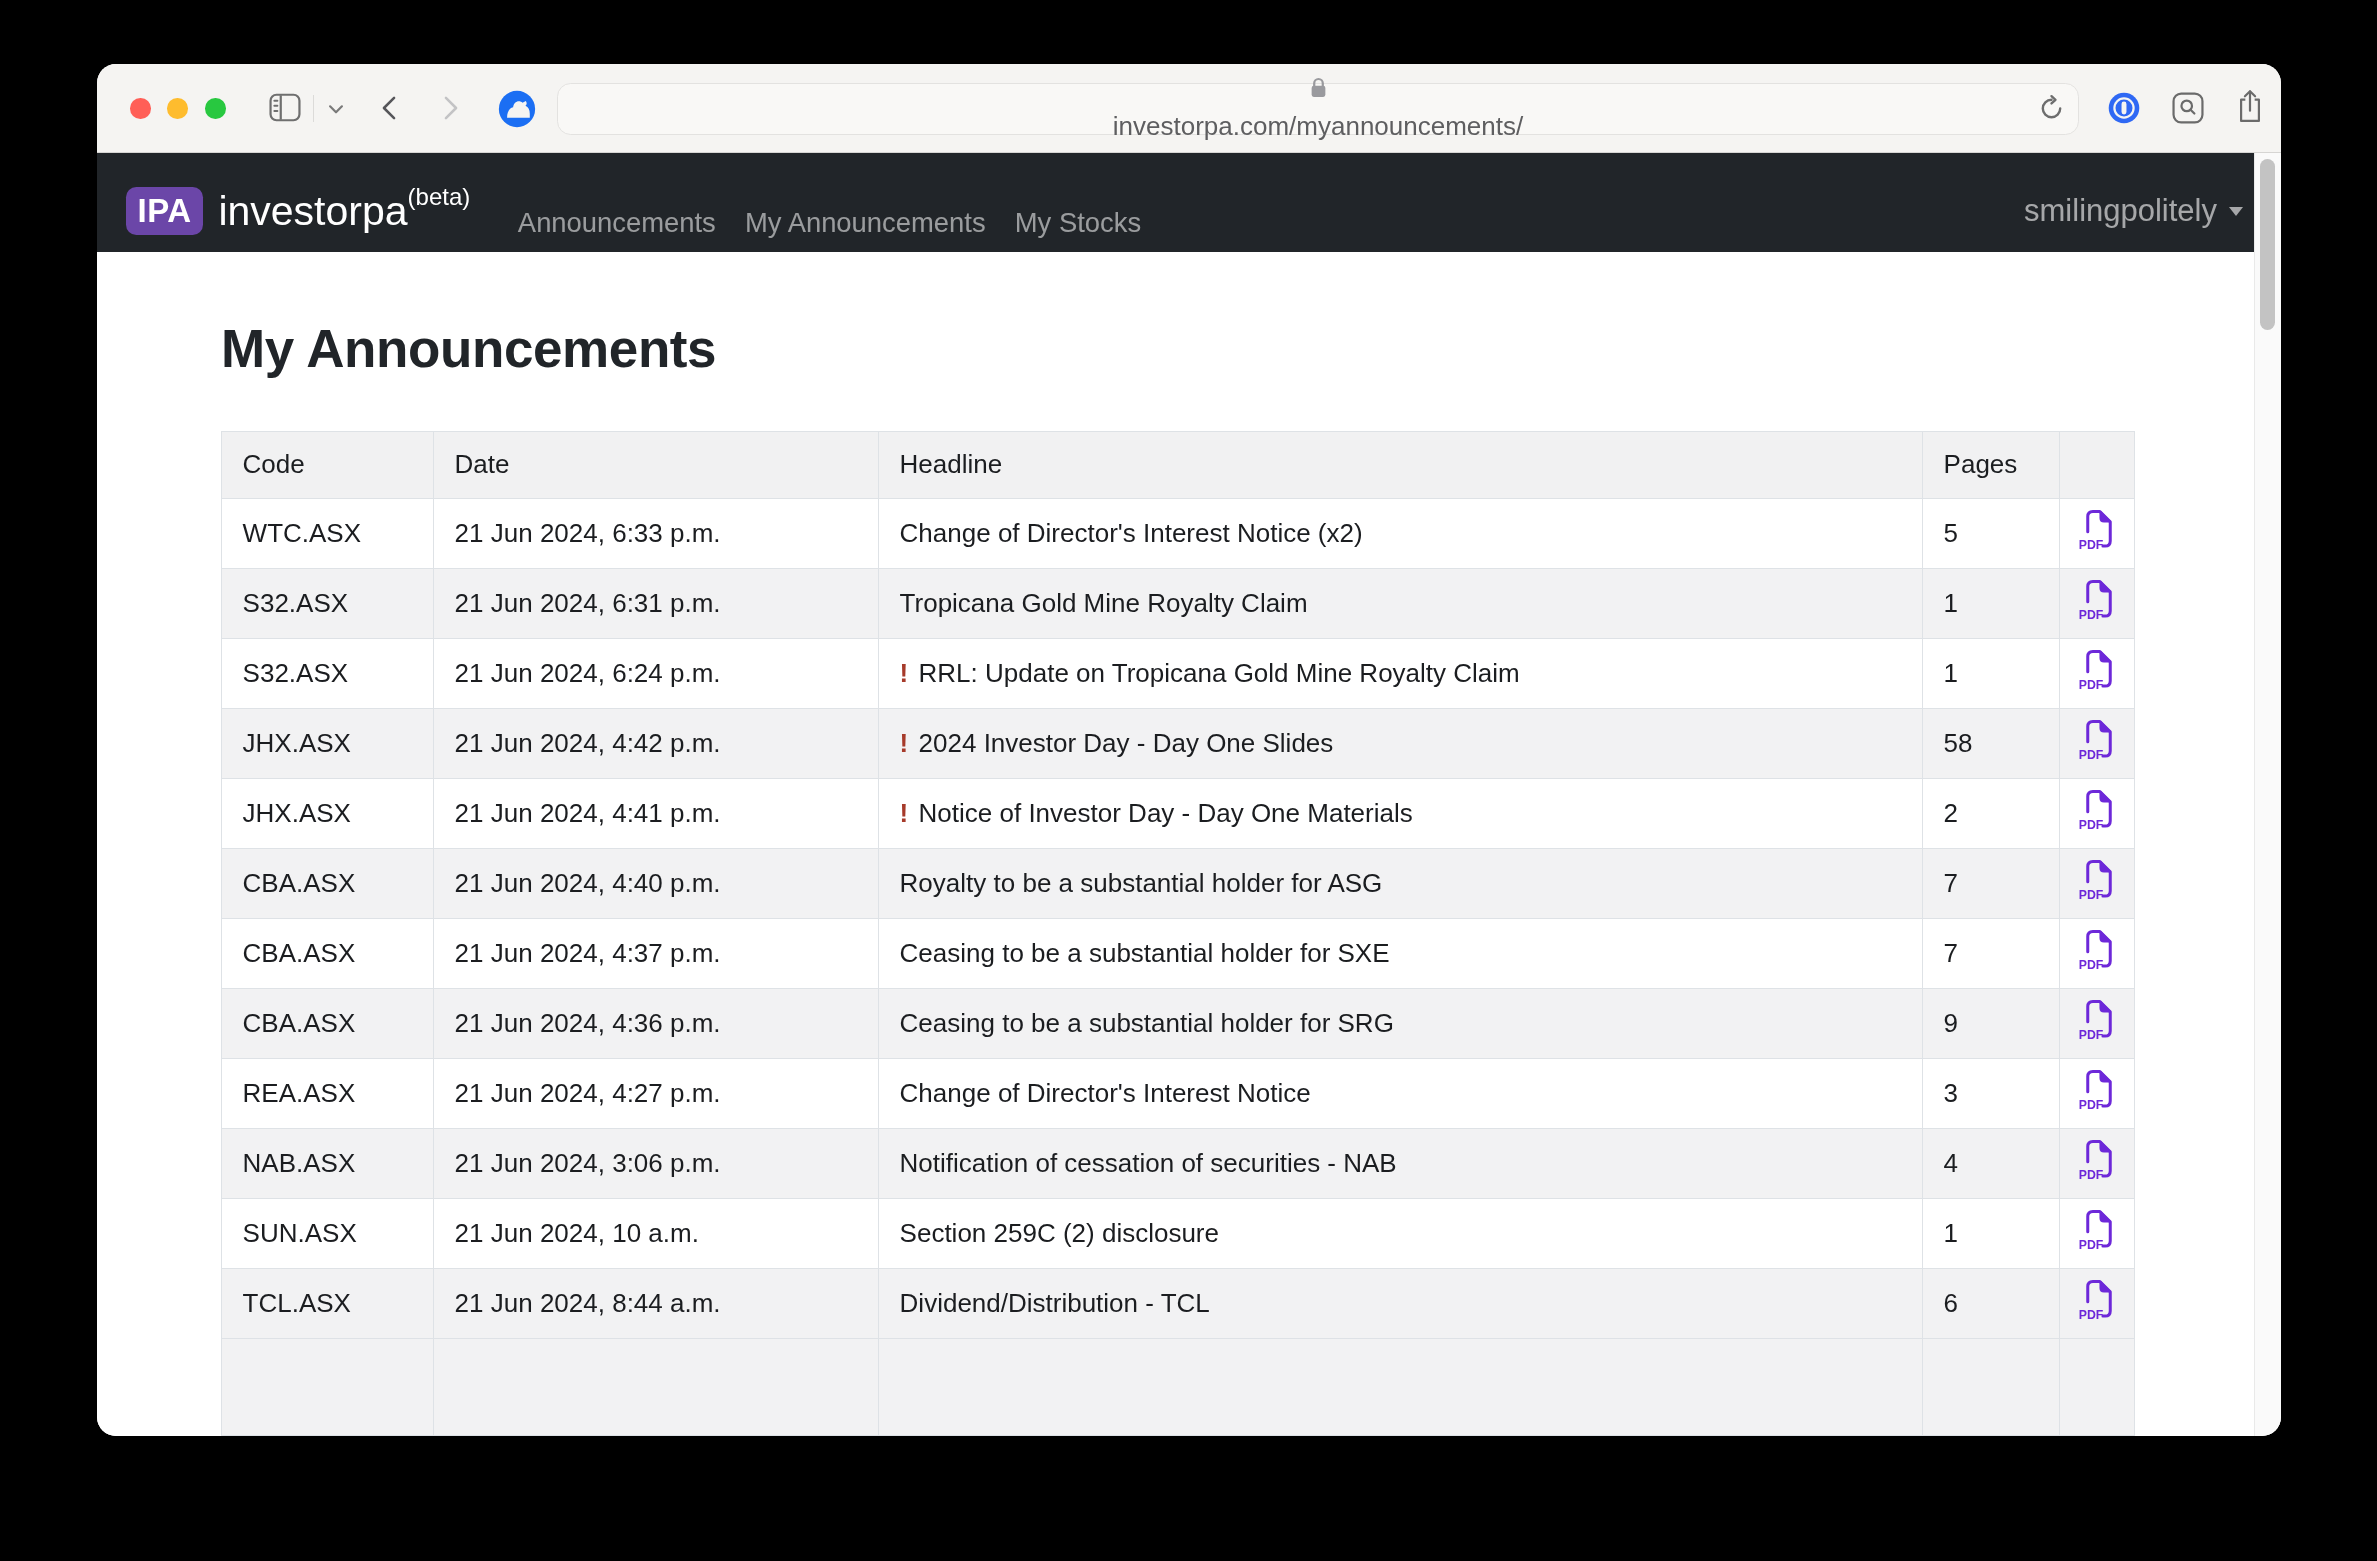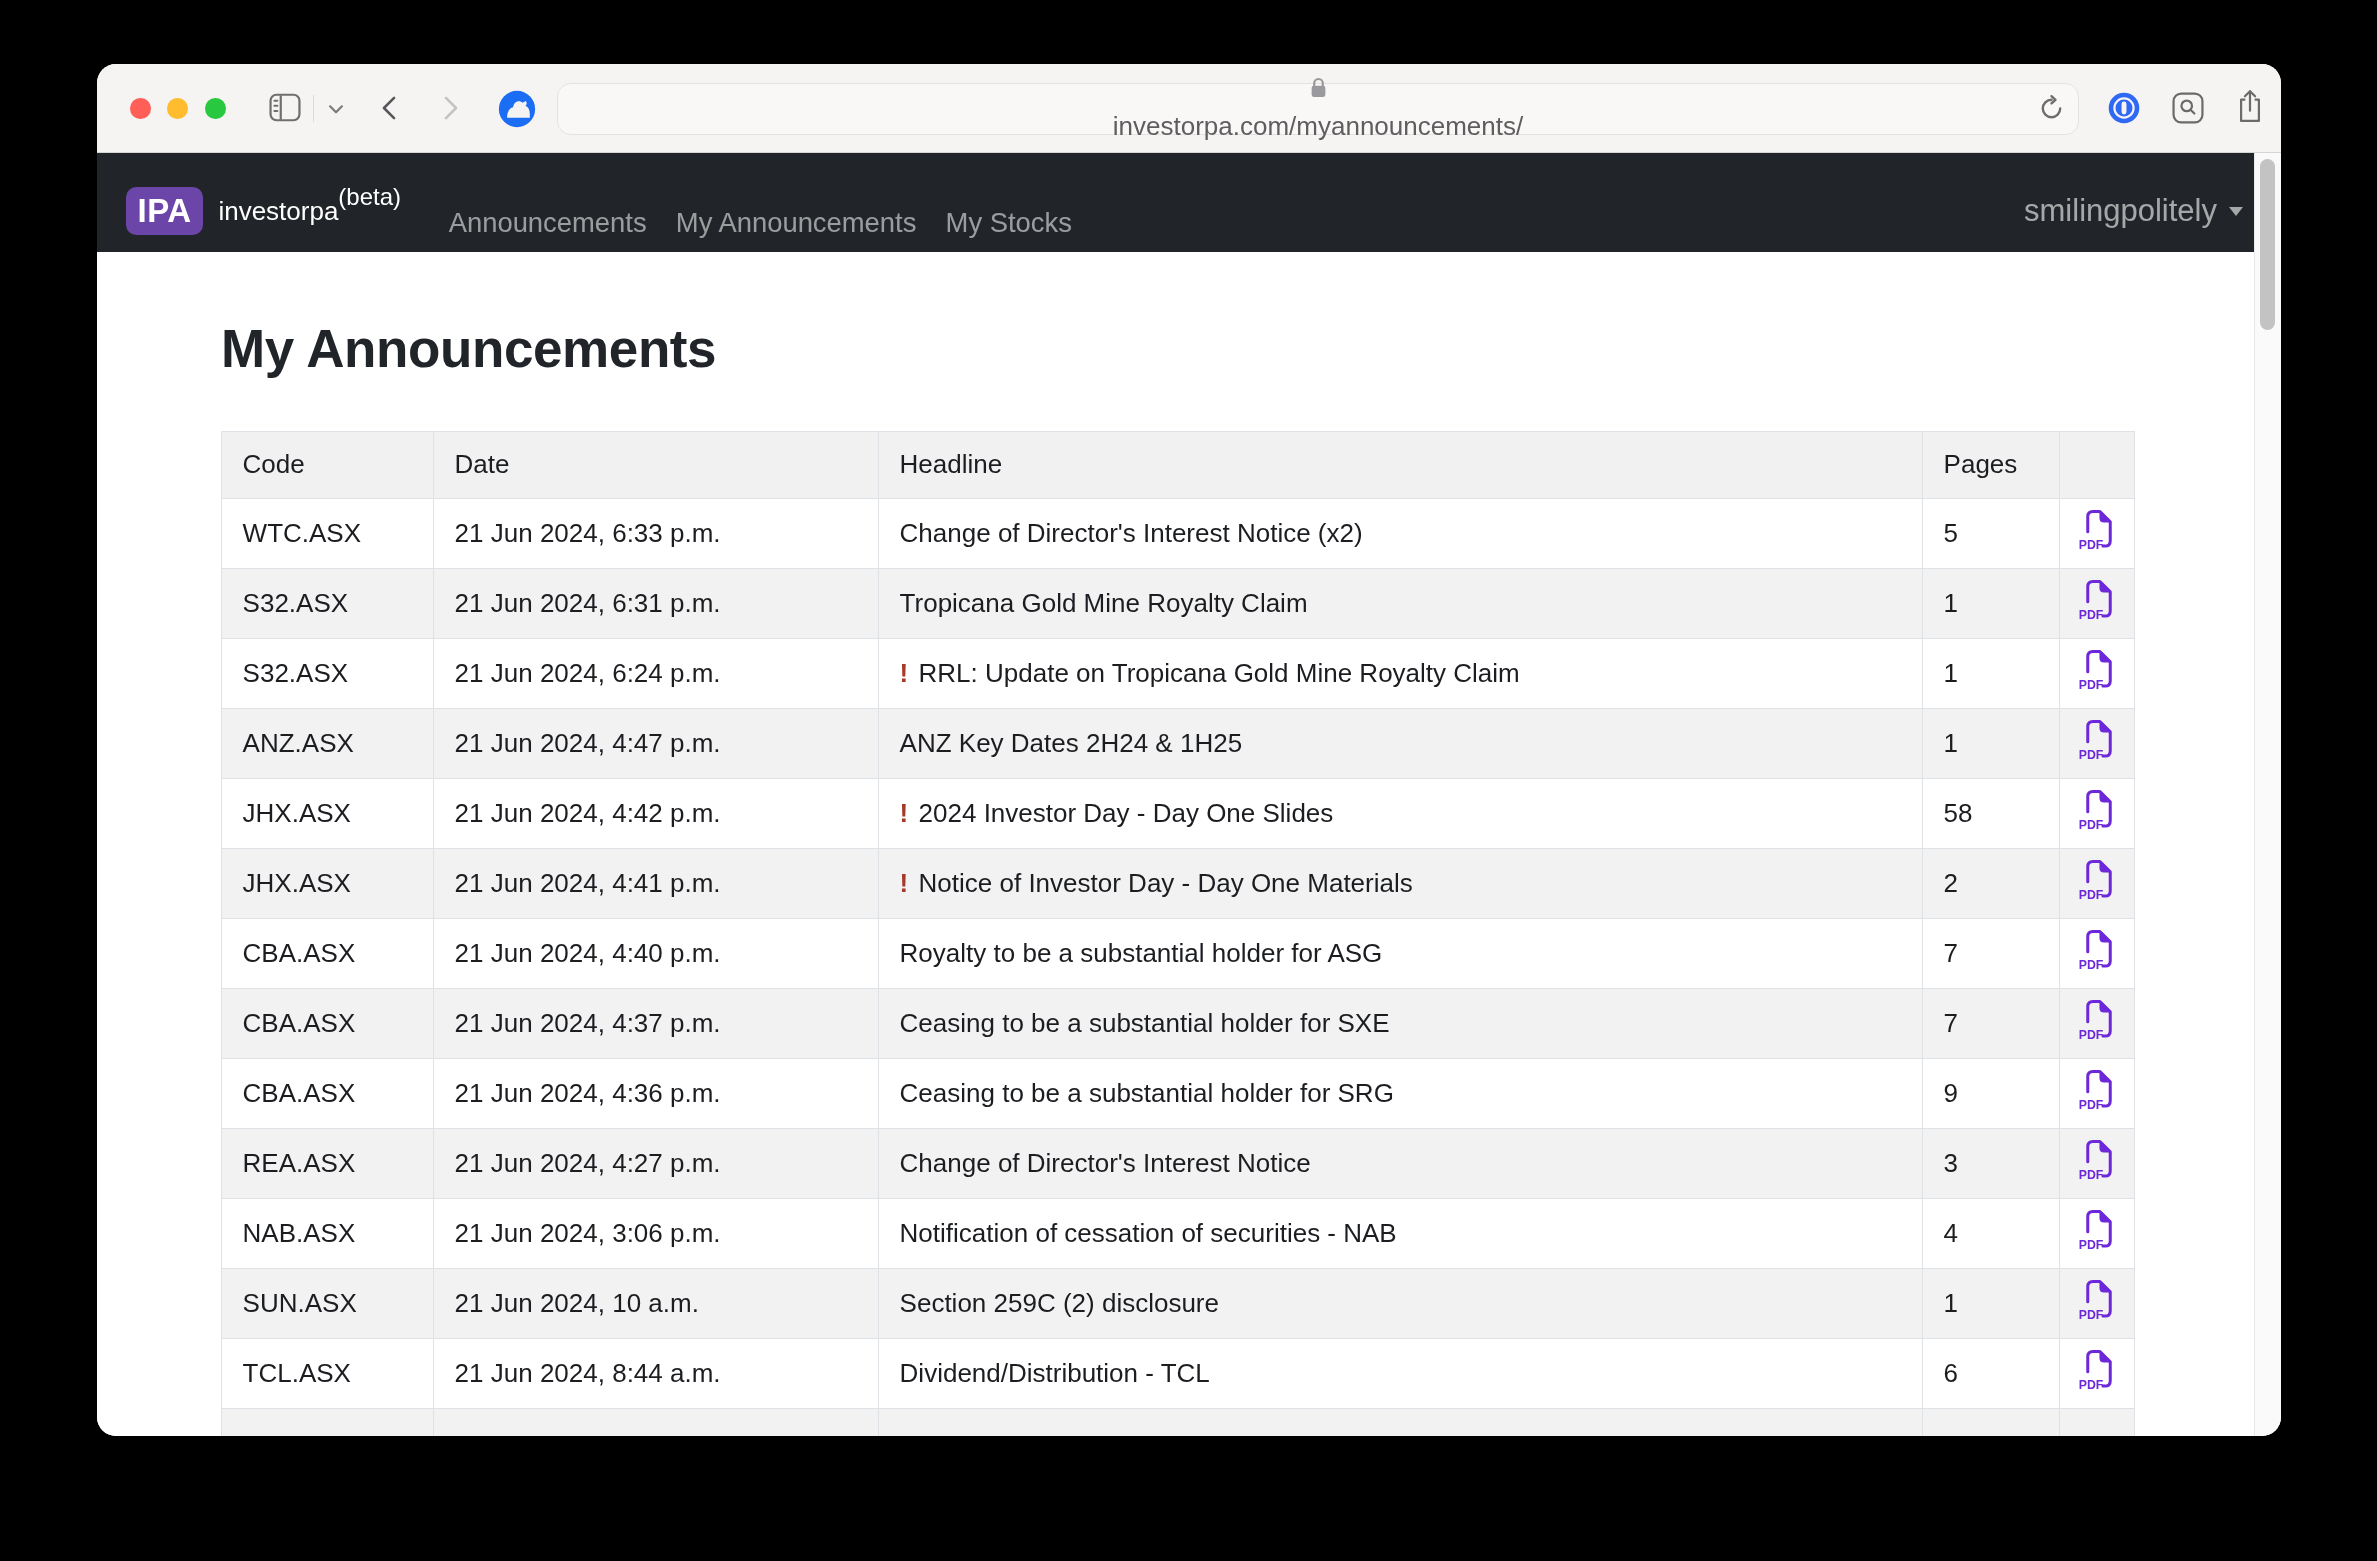--- a/index.html
+++ b/index.html
@@ -31,21 +31,21 @@
   .navbar{
     position:absolute;left:0;top:89px;right:0;height:116px;background:#212529;
     display:flex;align-items:center;padding:0 38px 0 29px;box-sizing:border-box;
   }
   .brand{display:flex;align-items:center;cursor:pointer;}
   .brand-badge{
     width:77px;height:48px;border-radius:10.3px;background:#6b46a8;color:#fff;
     font-size:33px;font-weight:700;display:flex;align-items:center;justify-content:center;
     letter-spacing:0.4px;
   }
-  .brand-name{margin-left:15.4px;font-size:26px;color:#fff;}
+  .brand-name{margin-left:15.4px;font-size:41px;color:#fff;}
   .brand-beta{font-size:24px;color:#fff;position:relative;top:-13.7px;margin-left:0;}
   .nav-links{list-style:none;display:flex;margin:0 0 0 33px;padding:0;}
   .nav-links li{padding:0 14.6px;margin-top:24px;}
   .nav-links a{font-size:27.4px;color:rgba(255,255,255,.55);text-decoration:none;cursor:pointer;}
   .nav-spacer{flex:1;}
   .user-menu{display:flex;align-items:center;gap:12px;font-size:31px;color:rgba(255,255,255,.6);cursor:pointer;}
   .caret{width:0;height:0;border-left:7.7px solid transparent;border-right:7.7px solid transparent;border-top:9.4px solid rgba(255,255,255,.6);}
   
   .content{
     position:absolute;left:0;top:188px;right:26px;bottom:0;background:#fff;
@@ -240,35 +240,20 @@
       <a class="pdf-link">
         <svg width="39" height="43" viewBox="0 0 26 28" style="font-size:30px">
           <path d="M6.5 15.5 V5.4 Q6.5 2 9.9 2 H14.6 L21.5 8.9 V21.6 Q21.5 25 18.1 25 H16.6" fill="none" stroke="#6d28d9" stroke-width="2" stroke-linecap="round" stroke-linejoin="round"></path>
           <path d="M15 2.4 L21.2 8.6 H17.3 Q15 8.6 15 6.3 Z" fill="#6d28d9" stroke="#6d28d9" stroke-width="1.4" stroke-linejoin="round"></path>
           <text x="0.5" y="27.2" font-size="8.2" font-weight="700" fill="#6d28d9">PDF</text>
         </svg>
       </a>
     </td>
   </tr>
 
-  <tr>
-    <td>ANZ.ASX</td>
-    <td>21 Jun 2024, 4:47 p.m.</td>
-    <td><span>ANZ Key Dates 2H24 &amp; 1H25</span></td>
-    <td>1</td>
-    <td class="pdf-cell">
-      <a class="pdf-link">
-        <svg width="39" height="43" viewBox="0 0 26 28" style="font-size:30px">
-          <path d="M6.5 15.5 V5.4 Q6.5 2 9.9 2 H14.6 L21.5 8.9 V21.6 Q21.5 25 18.1 25 H16.6" fill="none" stroke="#6d28d9" stroke-width="2" stroke-linecap="round" stroke-linejoin="round"></path>
-          <path d="M15 2.4 L21.2 8.6 H17.3 Q15 8.6 15 6.3 Z" fill="#6d28d9" stroke="#6d28d9" stroke-width="1.4" stroke-linejoin="round"></path>
-          <text x="0.5" y="27.2" font-size="8.2" font-weight="700" fill="#6d28d9">PDF</text>
-        </svg>
-      </a>
-    </td>
-  </tr>
 
   <tr>
     <td>JHX.ASX</td>
     <td>21 Jun 2024, 4:42 p.m.</td>
     <td><span class="imp show">!</span><span>2024 Investor Day - Day One Slides</span></td>
     <td>58</td>
     <td class="pdf-cell">
       <a class="pdf-link">
         <svg width="39" height="43" viewBox="0 0 26 28" style="font-size:30px">
           <path d="M6.5 15.5 V5.4 Q6.5 2 9.9 2 H14.6 L21.5 8.9 V21.6 Q21.5 25 18.1 25 H16.6" fill="none" stroke="#6d28d9" stroke-width="2" stroke-linecap="round" stroke-linejoin="round"></path>

